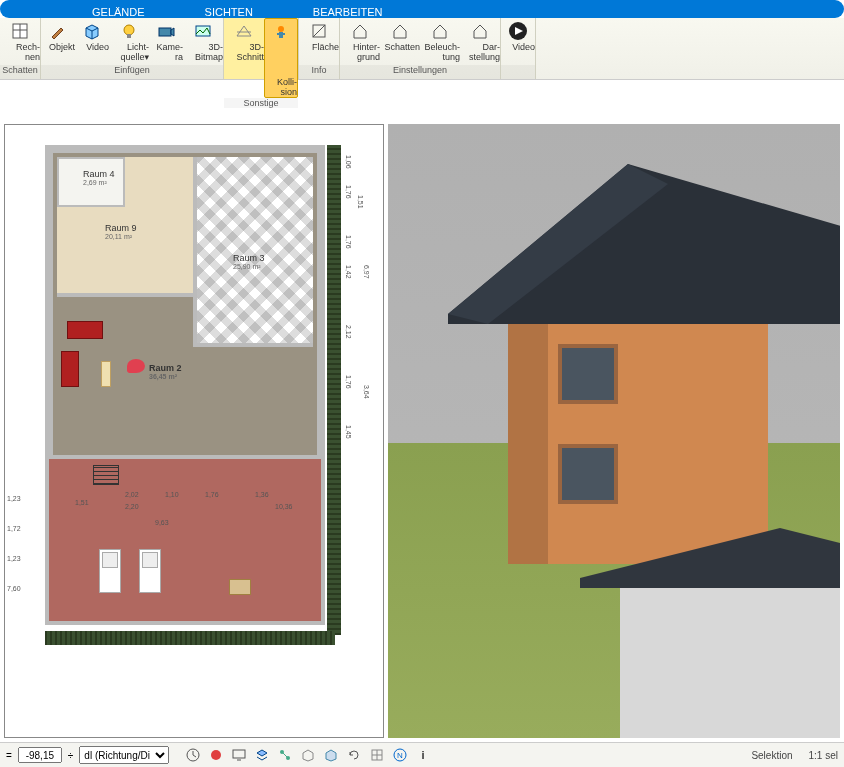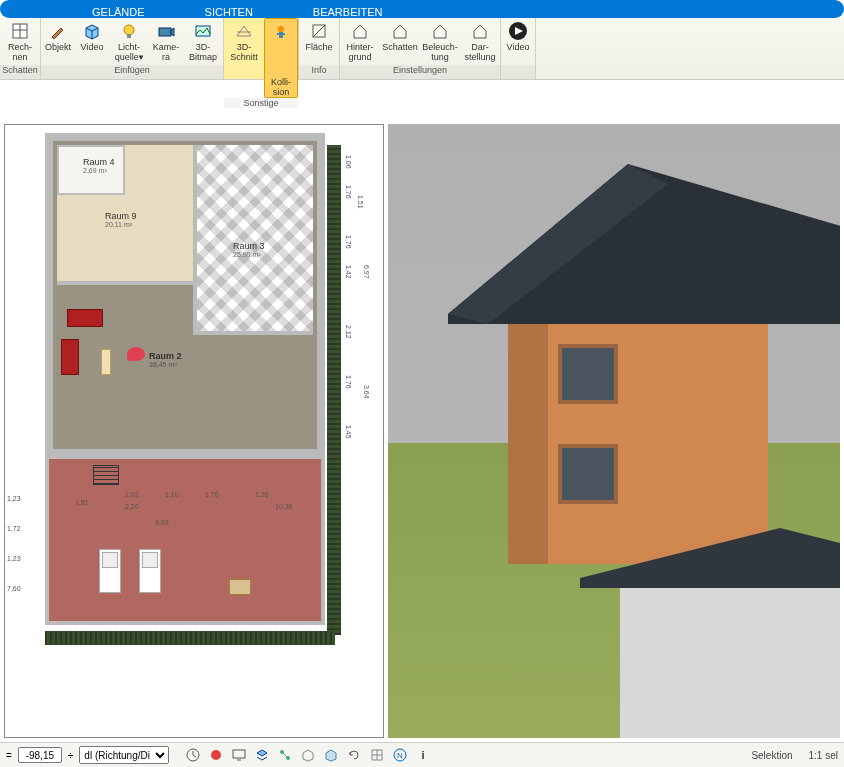--- a/index.html
+++ b/index.html
@@ -11,31 +11,31 @@
 
 
 .ribbon { height: 62px; background: linear-gradient(#f8f8f0,#f0f0e8); border-bottom: 1px solid #ccc; display: flex; }
 .ribbon-group { display: flex; flex-direction: column; align-items: stretch; border-right: 1px solid #d0d0c0; }
 .ribbon-group.yellow { background: #fff0a0; }
 .ribbon-items { display: flex; flex: 1; }
 .ribbon-item { width: 34px; display: flex; flex-direction: column; align-items: center; justify-content: flex-start; padding-top: 3px; cursor: pointer; }
 .ribbon-item.wide { width: 40px; }
 .ribbon-item.sel { background: #ffd060; border: 1px solid #d0a000; border-radius: 2px; gap: 34px; }
 .ribbon-item .ic { width: 22px; height: 20px; display: flex; align-items: center; justify-content: center; }
-.ribbon-item .lbl { font-size: 9px; text-align: center; line-height: 10px; margin-top: 1px; color: #333; width: 100%; }
+.ribbon-item .lbl { font-size: 9px; text-align: right; line-height: 10px; margin-top: 1px; color: #333; width: 100%; }
 .ribbon-group-label { height: 14px; font-size: 9px; text-align: center; color: #555; background: rgba(0,0,0,0.04); }
 
 
 .workspace { position: absolute; top: 120px; left: 0; right: 0; bottom: 25px; display: flex; background: #fff; }
 .plan { width: 380px; position: relative; background: #fff; border: 1px solid #888; margin: 4px 2px 4px 4px; overflow: hidden; }
 .view3d { flex: 1; position: relative; background: #b0b0b0; margin: 4px 4px 4px 2px; overflow: hidden; }
 
 
 .plan-bg { position: absolute; inset: 0; background: #fff; }
-.outer-wall { position: absolute; left: 40px; top: 8px; width: 280px; height: 324px; border: 8px solid #bbb; background: #9a9282; }
+.outer-wall { position: absolute; left: 40px; top: 20px; width: 280px; height: 324px; border: 8px solid #bbb; background: #9a9282; }
 .room4 { position: absolute; left: 4px; top: 4px; width: 68px; height: 50px; background: #f4f4f0; border: 2px solid #bbb; }
 .room1 { position: absolute; left: 4px; top: 4px; width: 140px; height: 140px; background: #e8dcc0; border-right: 4px solid #bbb; border-bottom: 4px solid #bbb; }
 .room3 { position: absolute; right: 4px; top: 4px; width: 120px; height: 190px; background:
   repeating-linear-gradient(45deg,#ddd 0 8px,#fff 8px 16px),
   repeating-linear-gradient(-45deg,#ddd 0 8px,#fff 8px 16px);
   background-blend-mode: multiply; border-left: 4px solid #bbb; border-bottom: 4px solid #bbb; }
 .room2 { position: absolute; left: 4px; top: 148px; right: 4px; bottom: 4px; }
 .room-label { position: absolute; font-size: 9px; color: #333; }
 .room-label .sz { font-size: 7px; color: #666; display: block; }
 

